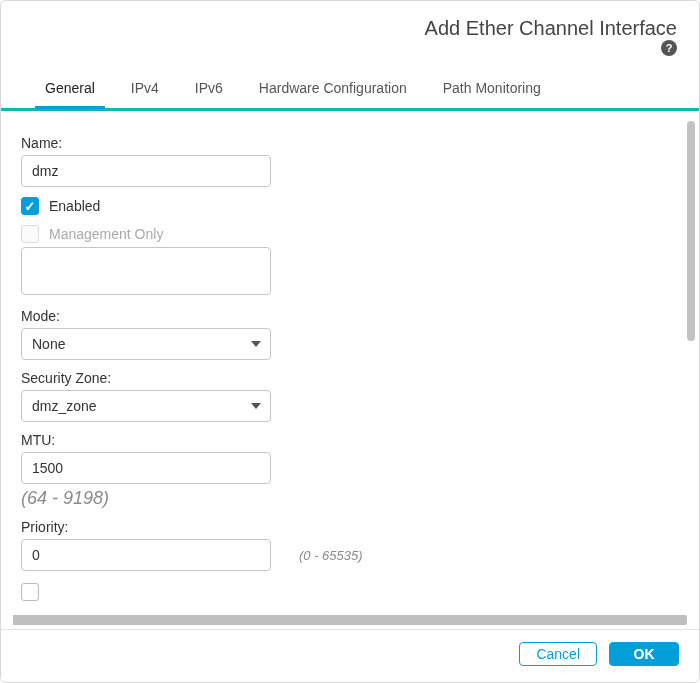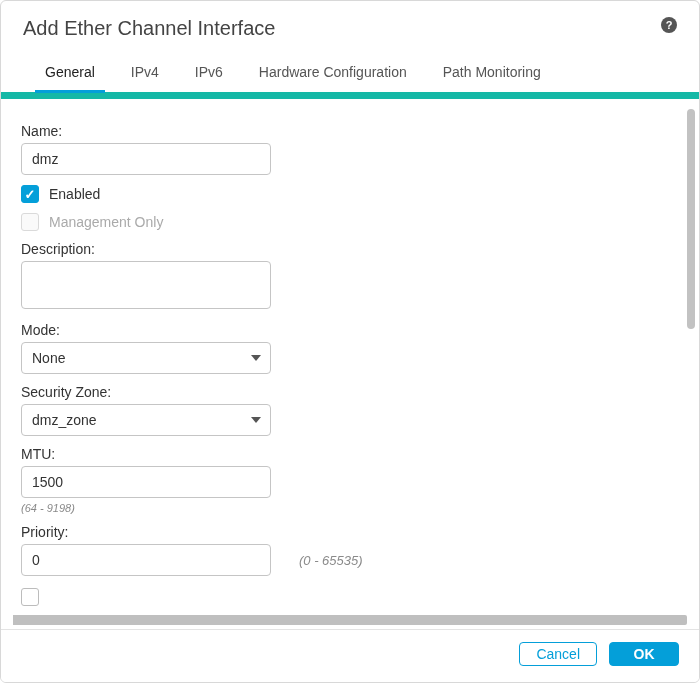--- a/index.html
+++ b/index.html
@@ -16,22 +16,23 @@
     border: 1px solid #d8d8d8;
     border-radius: 6px;
     position: relative;
     display: flex;
     flex-direction: column;
     overflow: hidden;
   }
   .dialog-header {
     padding: 16px 22px 6px 22px;
     display: flex;
-    align-items: flex-start;
+    align-items: flex-end;
     justify-content: space-between;
+    flex-direction: column;
   }
   .dialog-title {
     font-size: 20px;
     font-weight: 400;
     color: #444;
   }
   .help-icon {
     width: 16px; height: 16px;
     border-radius: 50%;
     background: #555;
@@ -40,21 +41,21 @@
     font-weight: 700;
     display: flex;
     align-items: center;
     justify-content: center;
     line-height: 1;
   }
   .tabs {
     display: flex;
     gap: 0;
     padding: 8px 26px 0 26px;
-    border-bottom: 7px solid #14b8a6;
+    border-bottom: 3px solid #14b8a6;
   }
   .tab {
     padding: 10px 18px 12px 18px;
     color: #555;
     cursor: pointer;
     font-size: 14px;
     position: relative;
   }
   .tab.active {
     color: #222;
@@ -178,21 +179,21 @@
     line-height: 1;
   }
   .checkbox.disabled {
     border-color: #dadada;
     background: #fafafa;
   }
   .muted { color: #aaa; }
   .hint {
     color: #8a8a8a;
     font-style: italic;
-    font-size: 11px;
+    font-size: 18px;
     margin-top: 4px;
   }
   .inline-hint {
     color: #8a8a8a;
     font-style: italic;
     font-size: 13px;
     margin-left: 28px;
     display: inline-block;
   }
   .row-inline { display: flex; align-items: center; }
@@ -260,21 +261,20 @@
       <div class="checkbox-row">
         <span class="checkbox checked"></span>
         <span>Enabled</span>
       </div>
 
       <div class="checkbox-row">
         <span class="checkbox disabled"></span>
         <span class="muted">Management Only</span>
       </div>
 
-      <div class="field-label">Description:</div>
       <textarea class="textarea-box" style=""></textarea>
 
       <div class="field-label">Mode:</div>
       <div class="select-wrap">
         <input class="text-input" type="text" readonly="" value="None" style="">
         <span class="caret-down"></span>
       </div>
 
       <div class="field-label">Security Zone:</div>
       <div class="select-wrap">

